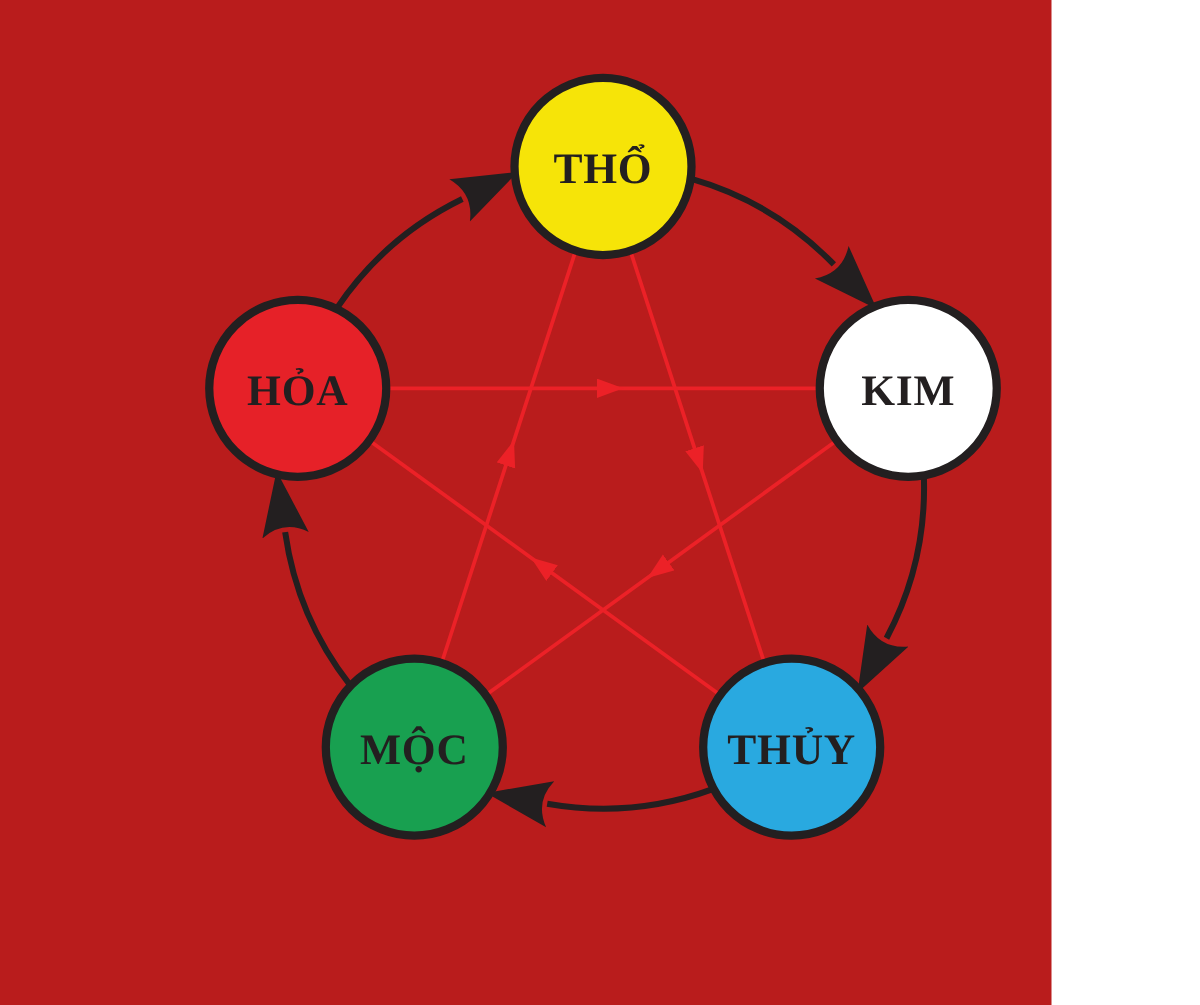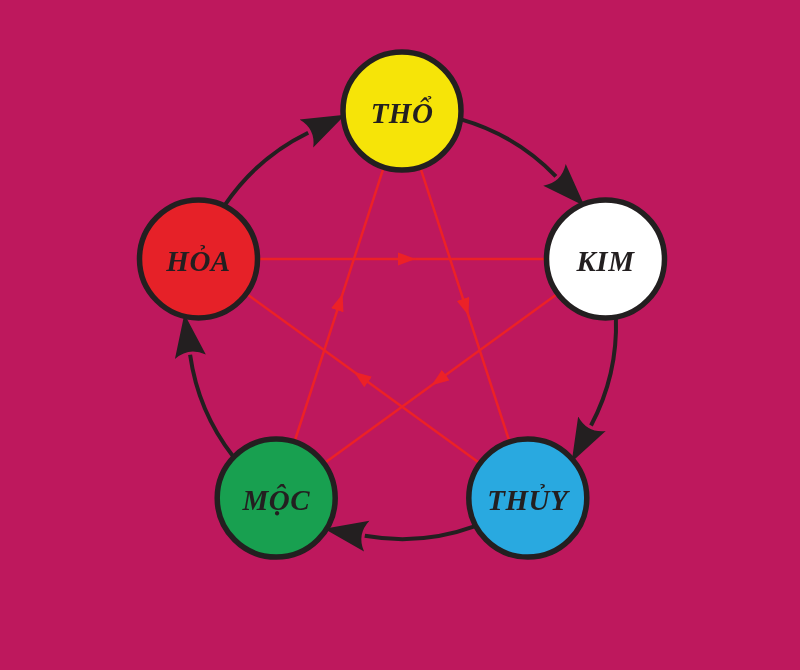--- a/index.html
+++ b/index.html
@@ -1,26 +1,25 @@
 <!DOCTYPE html>
 <html><head>
 <meta charset="utf-8">
 <style>
   html, body {
     margin: 0;
     padding: 0;
     background: #ffffff;
   }
   #stage {
-    width: 800px;
+    width: 701px;
     height: 670px;
-    background: #be185d;
+    background: #b91c1c;
     position: relative;
     overflow: hidden;
-    font-style: italic;
   }
   .node-circle {
     stroke: #231F20;
     stroke-width: 5.5;
   }
   .node-label {
     font-family: "Liberation Serif", "DejaVu Serif", serif;
     font-weight: bold;
     font-size: 29px;
     fill: #231F20;

